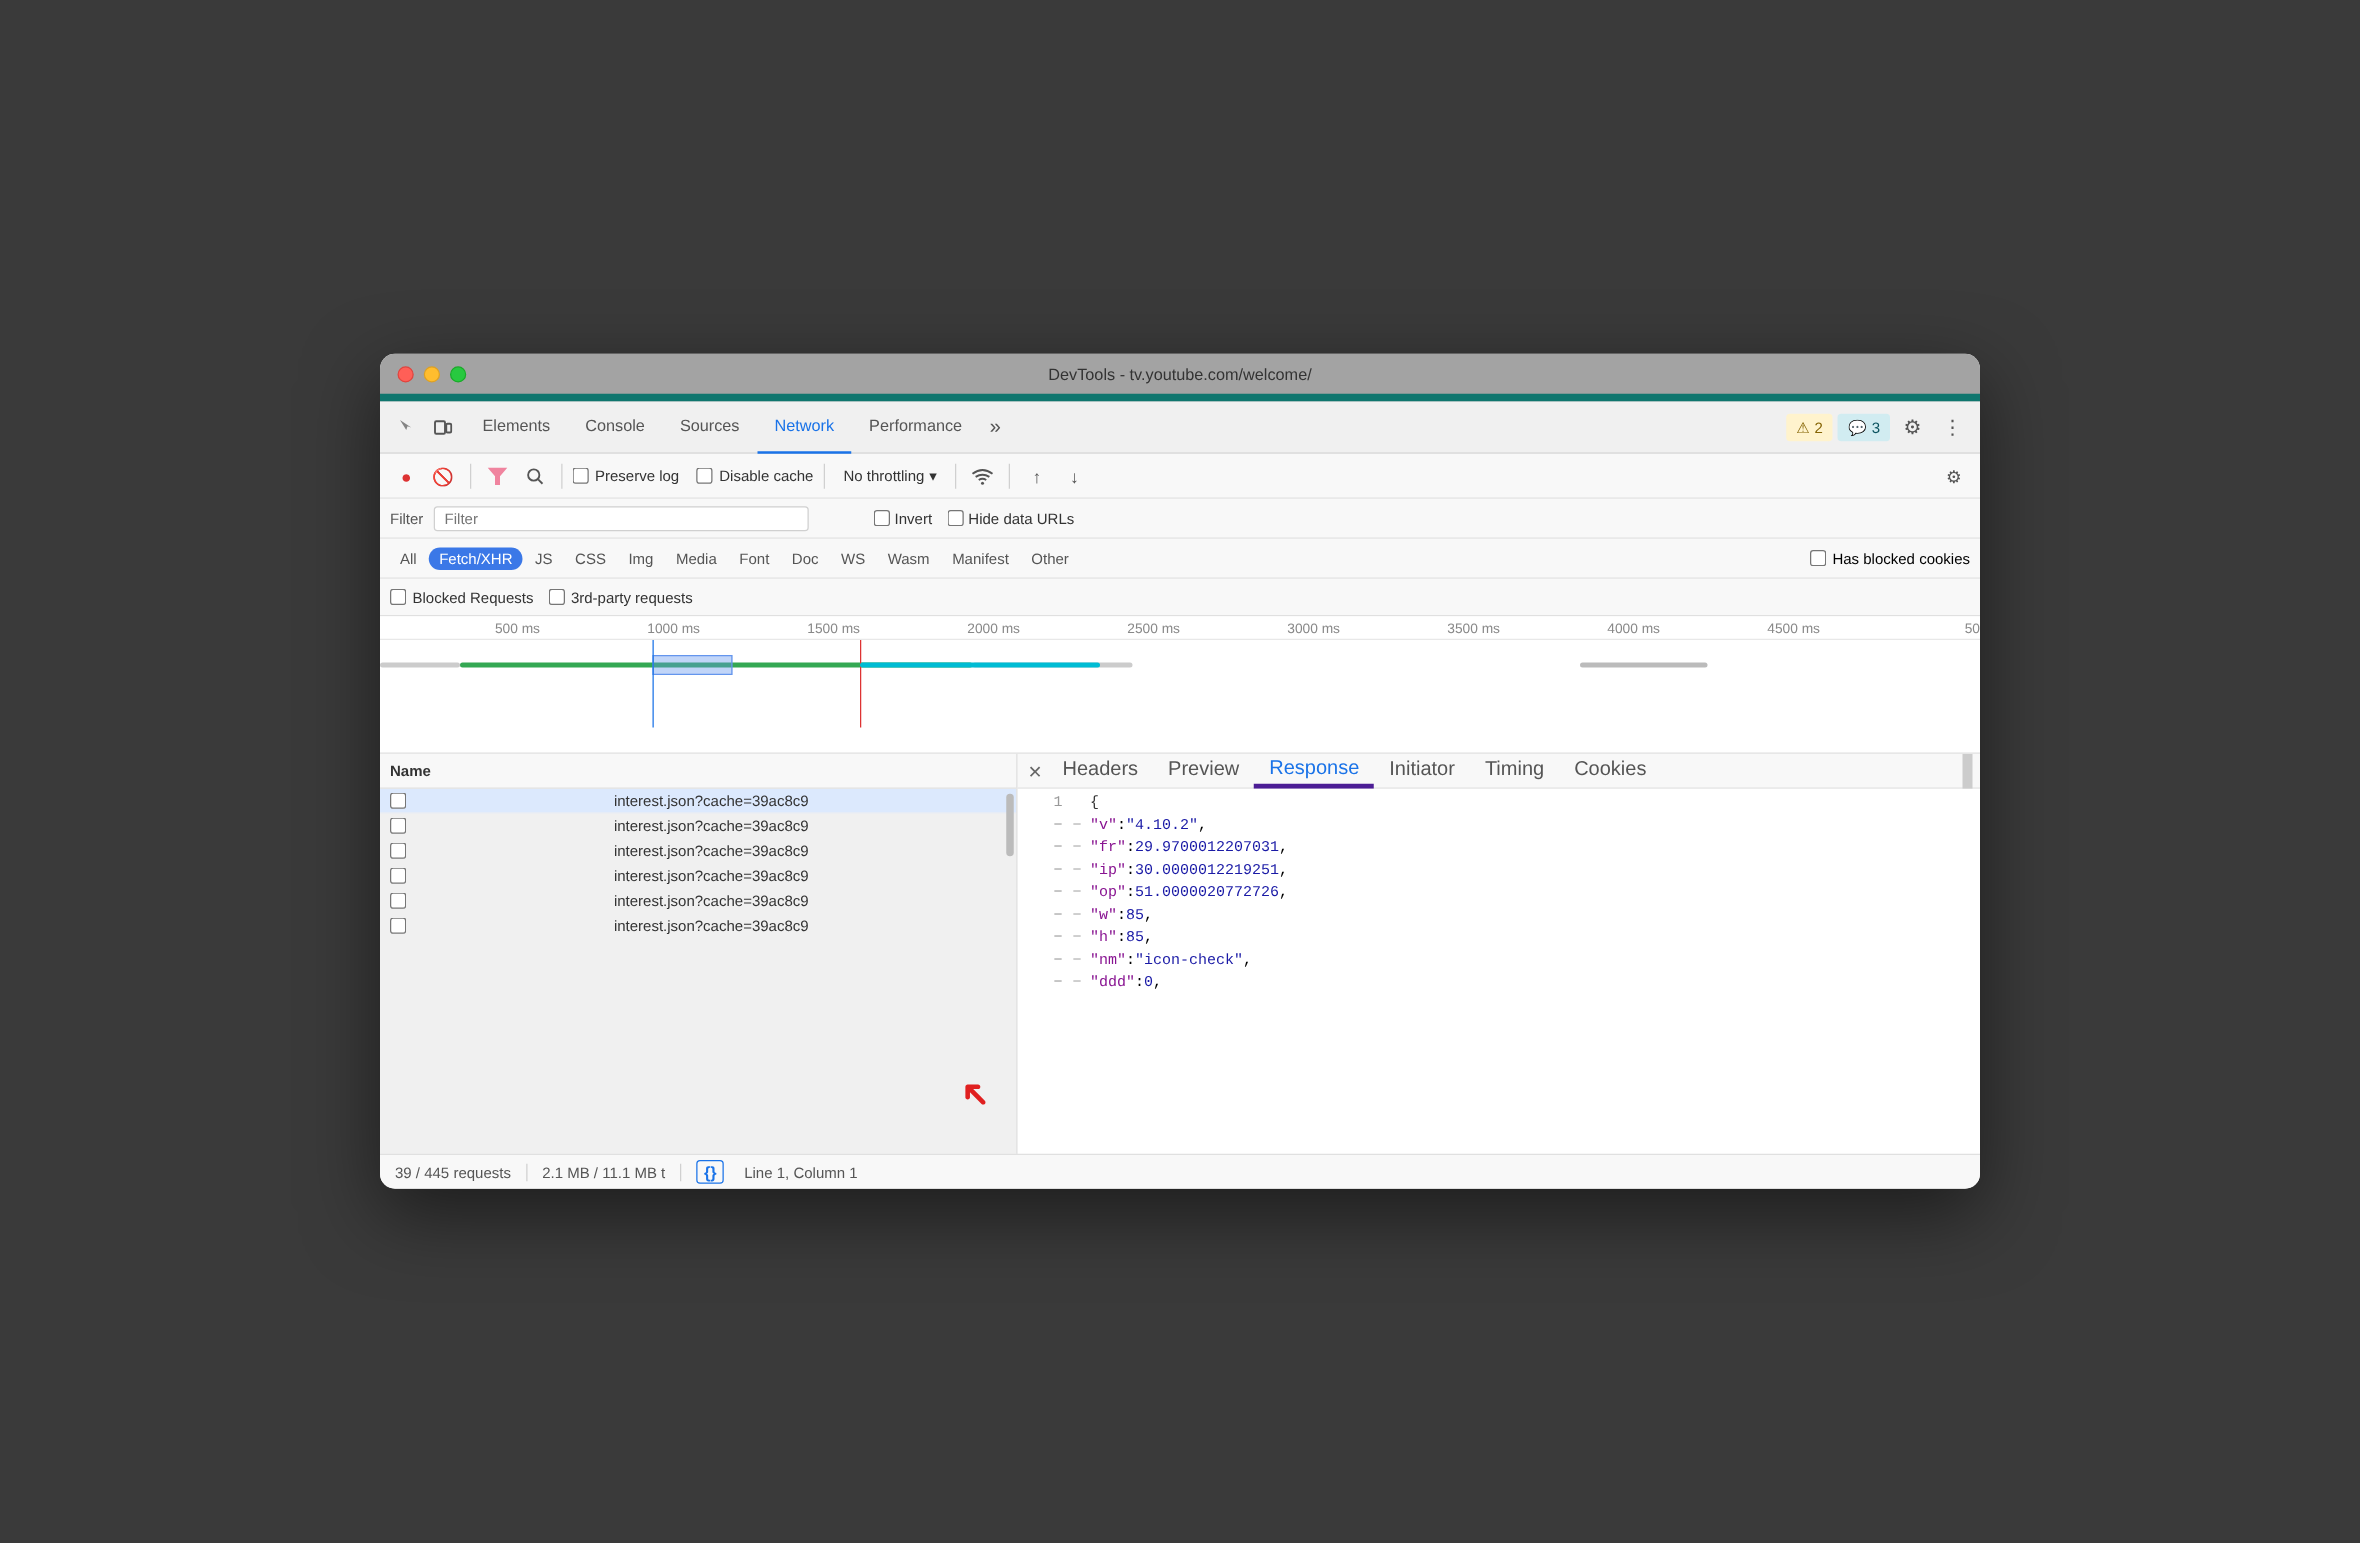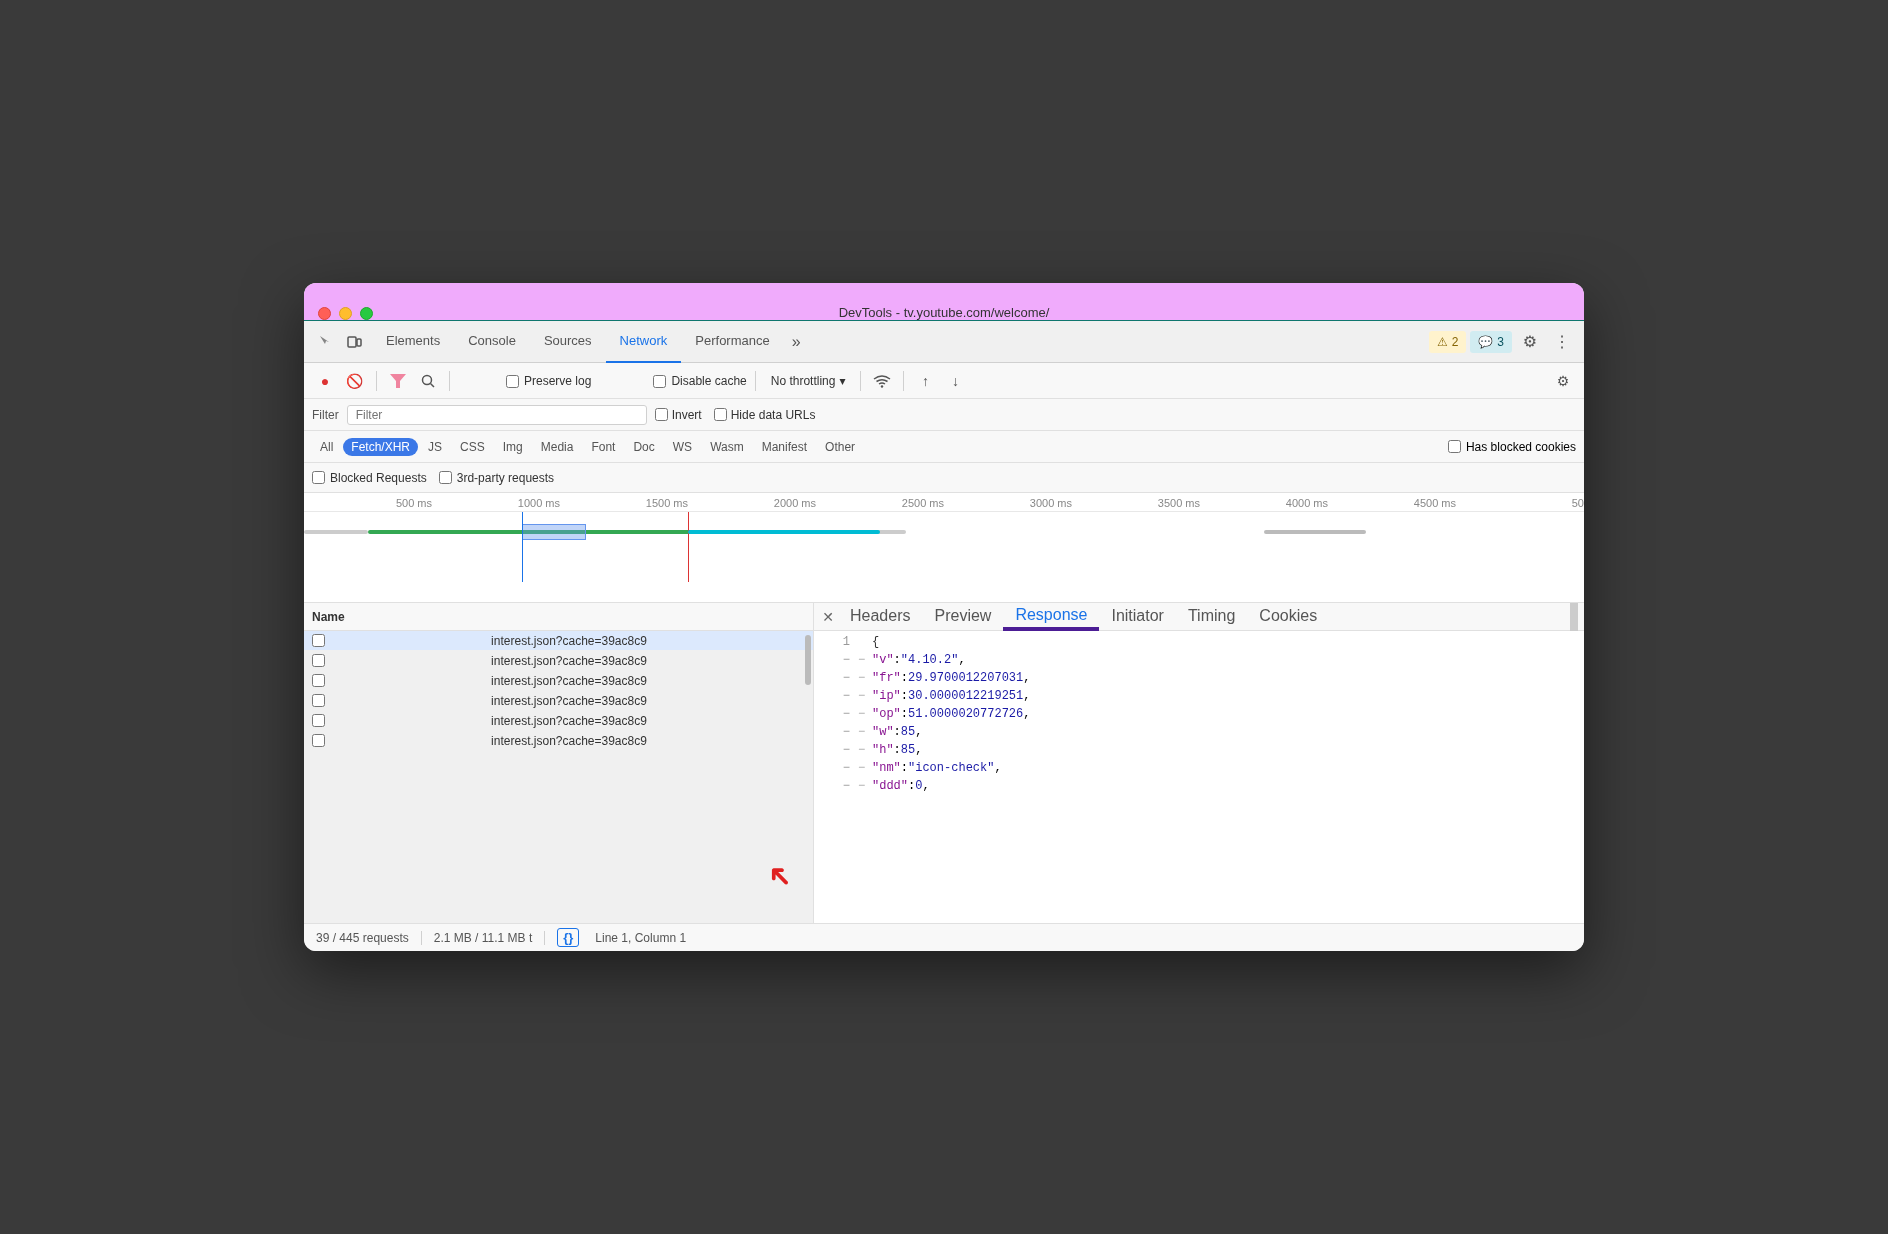--- a/index.html
+++ b/index.html
@@ -12,26 +12,26 @@
       font-family: -apple-system, BlinkMacSystemFont, 'Segoe UI', sans-serif;
     }
     .window {
       width: 1280px;
       background: #f0f0f0;
       border-radius: 12px;
       box-shadow: 0 20px 60px rgba(0,0,0,0.5);
       overflow: hidden;
     }
     .title-bar {
-      background: #f0abfc;
+      background: #a3a3a3;
       height: 38px;
       display: flex;
-      align-items: flex-end;
+      align-items: center;
       padding: 0 14px;
-      border-bottom: 1px solid #0f766e;
+      border-bottom: 6px solid #0f766e;
       position: relative;
     }
     .traffic-lights {
       display: flex;
       gap: 8px;
     }
     .traffic-light {
       width: 13px; height: 13px; border-radius: 50%;
       cursor: pointer;
     }
@@ -130,23 +130,22 @@
       margin: 0 4px;
     }
     .toolbar-checkbox-group {
       display: flex;
       align-items: center;
       gap: 14px;
       font-size: 12px;
       color: #333;
     }
     .toolbar-checkbox-group label {
-      display: flex; align-items: flex-end; gap: 5px;
-      cursor: pointer;
-      margin-left: 48px;
+      display: flex; align-items: center; gap: 5px;
+      cursor: pointer;
     }
     .throttle-select {
       display: flex;
       align-items: center;
       gap: 4px;
       font-size: 12px;
       color: #333;
       cursor: pointer;
       padding: 2px 6px;
       border-radius: 3px;
@@ -175,21 +174,21 @@
       font-size: 12px;
       background: white;
       outline: none;
     }
     .filter-label {
       font-size: 12px;
       color: #555;
     }
     .filter-checkbox-group {
       display: flex; gap: 12px;
-      font-size: 12px; color: #333;
+      font-size: 12px; color: #333; margin-left: 44px;
     }
     .filter-checkbox-group label {
       display: flex; align-items: center; gap: 4px; cursor: pointer;
     }
     .type-filters {
       background: #f8f8f8;
       border-bottom: 1px solid #e0e0e0;
       display: flex;
       align-items: center;
       padding: 4px 8px;

